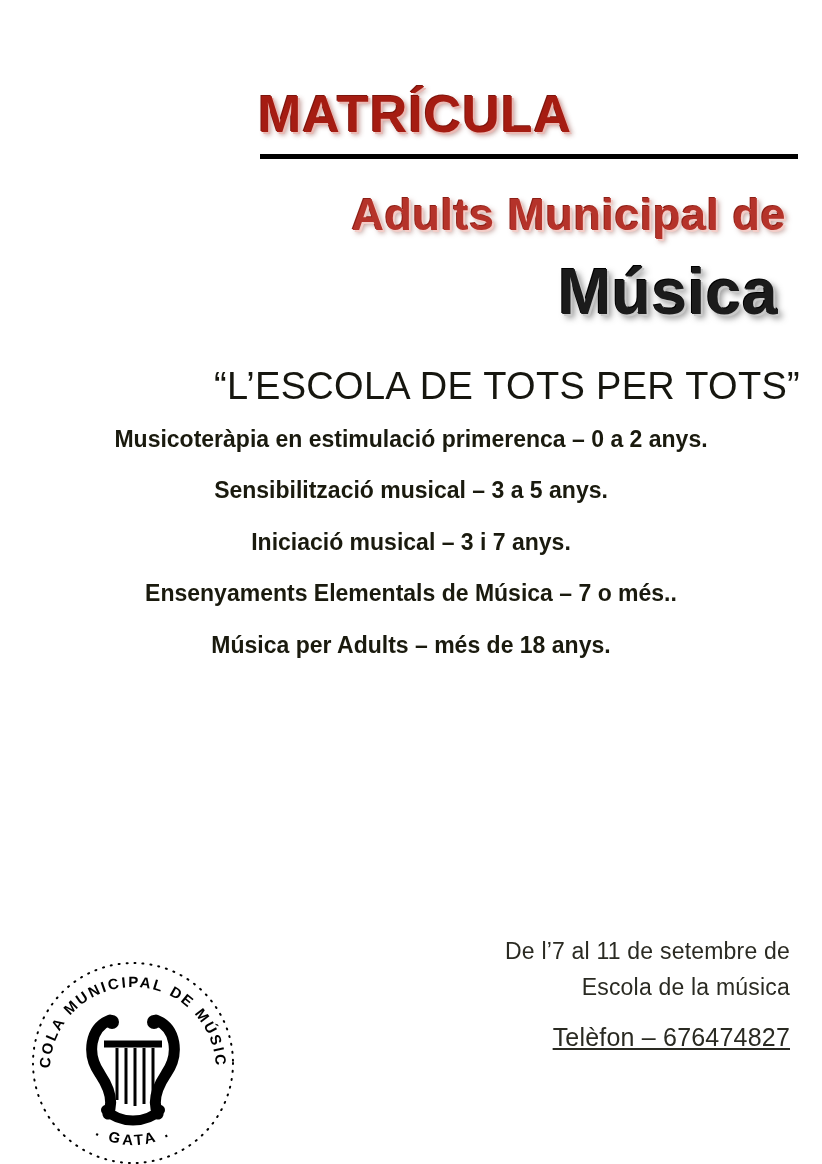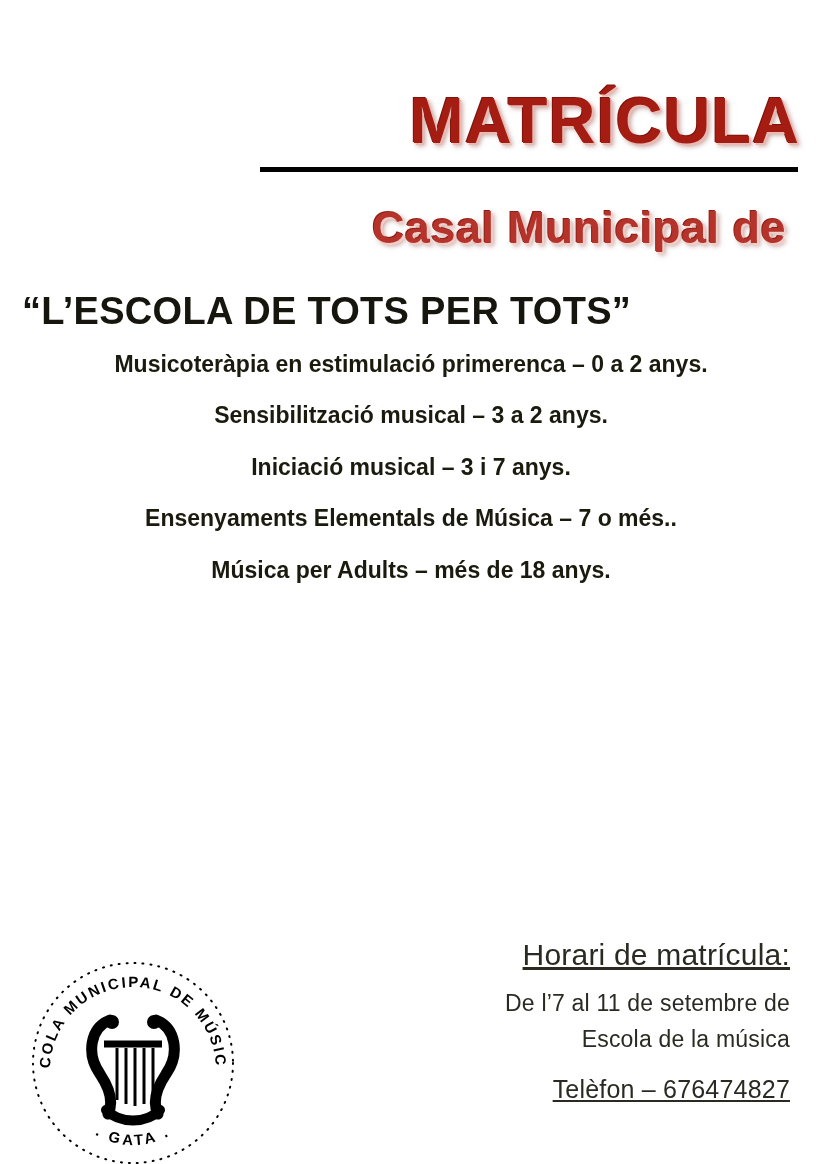--- a/index.html
+++ b/index.html
@@ -20,25 +20,25 @@
     position: relative;
     width: 822px;
     height: 1164px;
     box-sizing: border-box;
     padding: 0 22px;
   }
 
   
   .title-main {
     margin-top: 88px;
-    font-size: 65px;
+    font-size: 52px;
     font-weight: bold;
     letter-spacing: 1px;
     color: #a51c12;
-    text-align: right;
+    text-align: center;
     padding-left: 8px;
     line-height: 1.0;
     text-shadow:
        2px 2px 0 #e9b9b4,
       -1px -1px 0 #7d150d,
        3px 3px 5px rgba(120,40,30,0.45);
   }
 
   .rule {
     margin: 14px 0 0 238px;
@@ -71,23 +71,23 @@
     letter-spacing: 0.5px;
     text-shadow:
        2px 2px 0 #c9c9c9,
       -1px -1px 0 #000000,
        4px 4px 6px rgba(60,60,60,0.55);
   }
 
   
   .slogan {
     margin-top: 36px;
-    text-align: left;
+    text-align: right;
     font-size: 38px;
-    font-weight: bold;
+    font-weight: normal;
     color: #16160f;
     letter-spacing: 0.3px;
   }
 
   
   .courses {
     margin-top: 18px;
     text-align: center;
   }
   .course-line {
@@ -145,28 +145,29 @@
 </style>
 </head>
 <body>
 
 <div class="poster">
 
   <div class="title-main">MATRÍCULA</div>
 
   <div class="rule"></div>
 
-  <div class="title-sub">Casal Municipal de</div>
-
+  <div class="title-sub">Adults Municipal de</div>
+
+  <div class="title-sub2">Música</div>
 
   <div class="slogan">“L’ESCOLA DE TOTS PER TOTS”</div>
 
   <div class="courses">
     <p class="course-line">Musicoteràpia en estimulació primerenca – 0 a 2 anys.</p>
-    <p class="course-line">Sensibilització musical – 3 a 2 anys.</p>
+    <p class="course-line">Sensibilització musical – 3 a 5 anys.</p>
     <p class="course-line">Iniciació musical – 3 i 7 anys.</p>
     <p class="course-line">Ensenyaments Elementals de Música – 7 o més..</p>
     <p class="course-line">Música per Adults – més de 18 anys.</p>
   </div>
 
   <div class="bottom">
 
     <div class="logo">
       <svg viewBox="0 0 210 210" width="210" height="210" aria-hidden="true">
         <defs>
@@ -199,20 +200,19 @@
           <line x1="107" y1="90" x2="107" y2="148" stroke-width="3"></line>
           <line x1="116" y1="90" x2="116" y2="146" stroke-width="3"></line>
           <line x1="125" y1="90" x2="125" y2="142" stroke-width="3"></line>
 
           <path d="M78,152 C92,166 118,166 132,152" stroke-width="10" stroke-linecap="round"></path>
         </g>
       </svg>
     </div>
 
     <div class="schedule">
-      <div class="schedule-title">Horari de matrícula:</div>
       <div class="schedule-line">De l’7 al 11 de setembre de</div>
       <div class="schedule-line">Escola de la música</div>
       <div class="schedule-phone">Telèfon – 676474827</div>
     </div>
 
   </div>
 </div>
 
 </body></html>

